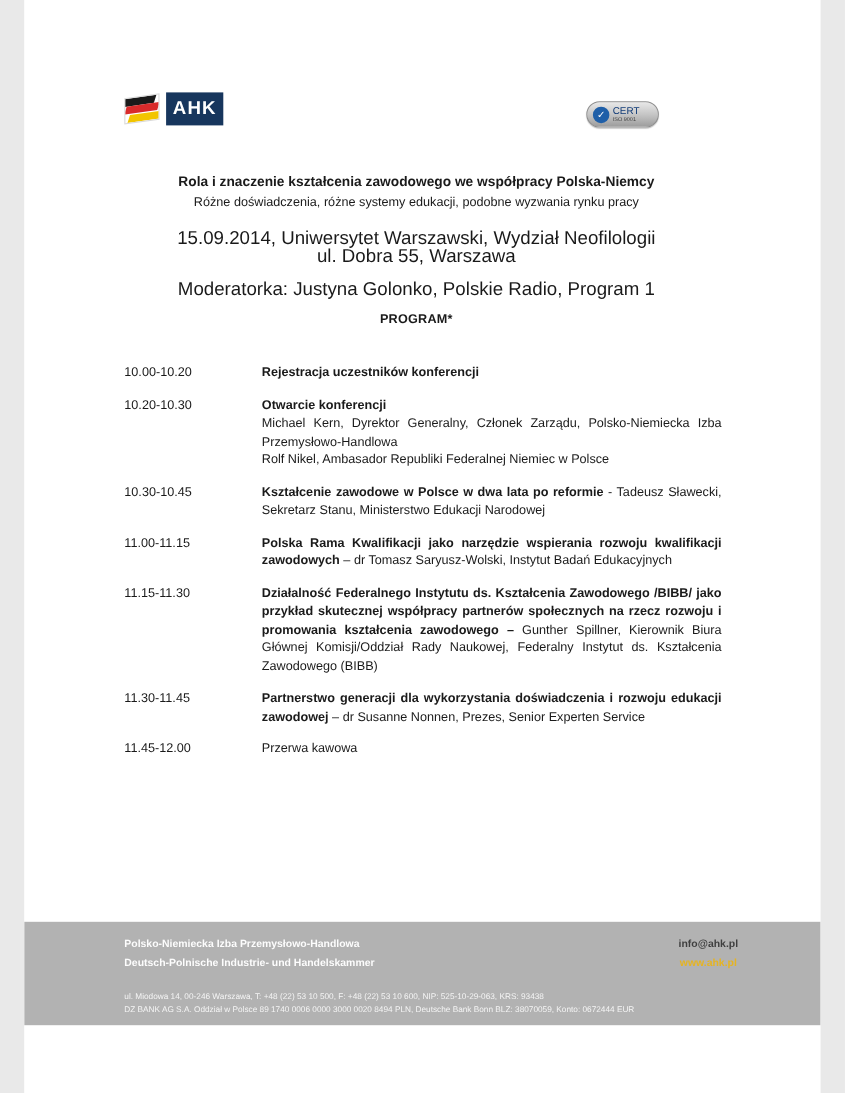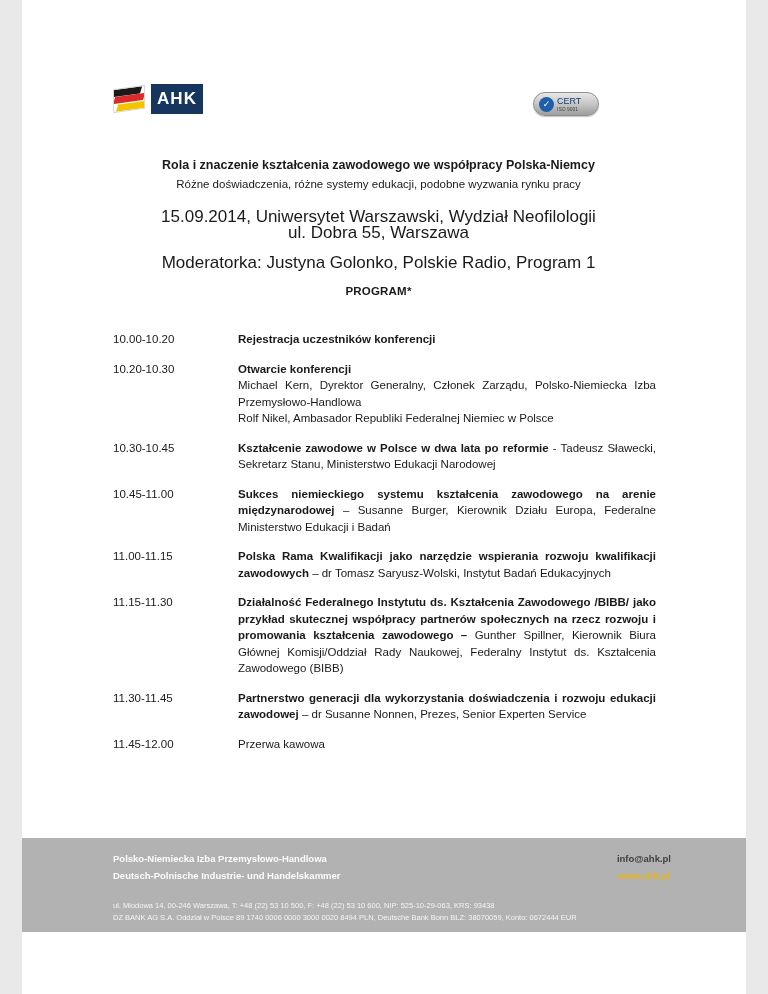--- a/index.html
+++ b/index.html
@@ -156,26 +156,20 @@
           <p><span>Rolf Nikel, Ambasador Republiki Federalnej Niemiec w Polsce</span></p>
         </div>
       </div>
       <div class="sched-row">
         <div class="sched-time">10.30-10.45</div>
         <div class="sched-content">
           <p><span class="b">Kształcenie zawodowe w Polsce w dwa lata po reformie</span><span> - Tadeusz Sławecki, Sekretarz Stanu, Ministerstwo Edukacji Narodowej</span></p>
         </div>
       </div>
       <div class="sched-row">
-        <div class="sched-time">10.45-11.00</div>
-        <div class="sched-content">
-          <p><span class="b">Sukces niemieckiego systemu kształcenia zawodowego na arenie międzynarodowej</span><span> – Susanne Burger, Kierownik Działu Europa, Federalne Ministerstwo Edukacji i Badań</span></p>
-        </div>
-      </div>
-      <div class="sched-row">
         <div class="sched-time">11.00-11.15</div>
         <div class="sched-content">
           <p><span class="b">Polska Rama Kwalifikacji jako narzędzie wspierania rozwoju kwalifikacji zawodowych</span><span> – dr Tomasz Saryusz-Wolski, Instytut Badań Edukacyjnych</span></p>
         </div>
       </div>
       <div class="sched-row">
         <div class="sched-time">11.15-11.30</div>
         <div class="sched-content">
           <p><span class="b">Działalność Federalnego Instytutu ds. Kształcenia Zawodowego /BIBB/ jako przykład skutecznej współpracy partnerów społecznych na rzecz rozwoju i promowania kształcenia zawodowego – </span><span>Gunther Spillner, Kierownik Biura Głównej Komisji/Oddział Rady Naukowej, Federalny Instytut ds. Kształcenia Zawodowego (BIBB)</span></p>
         </div>

